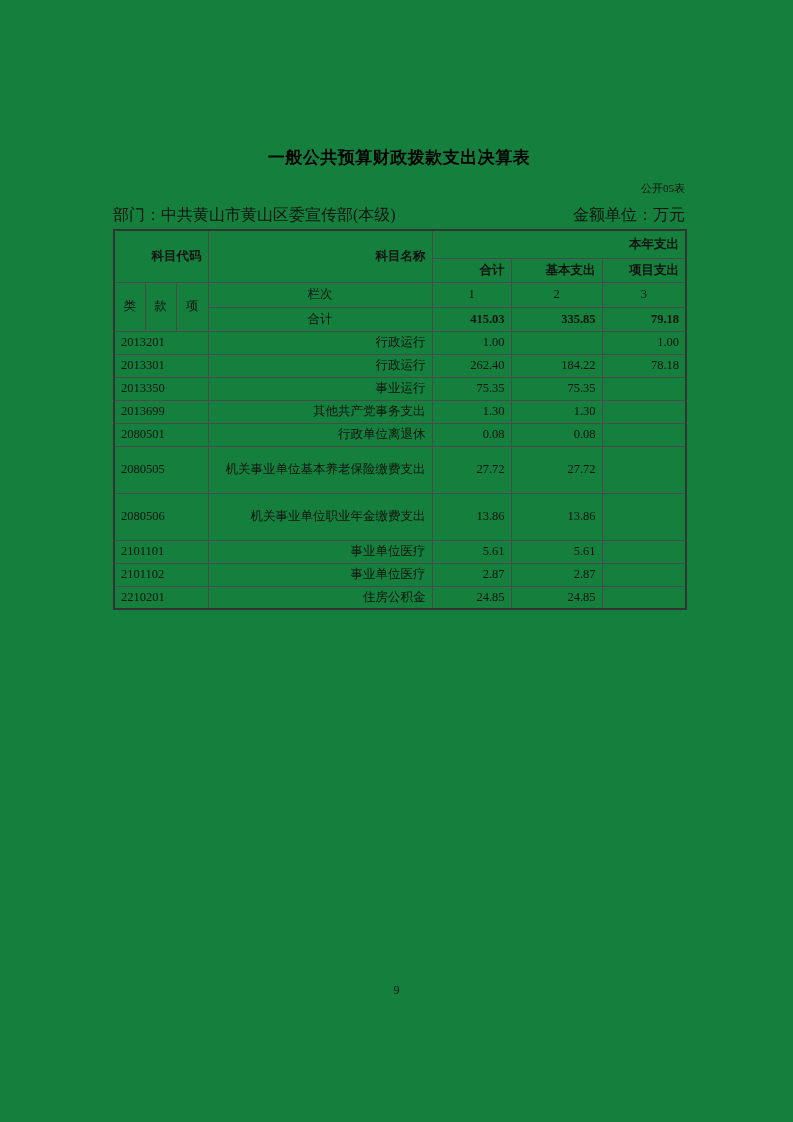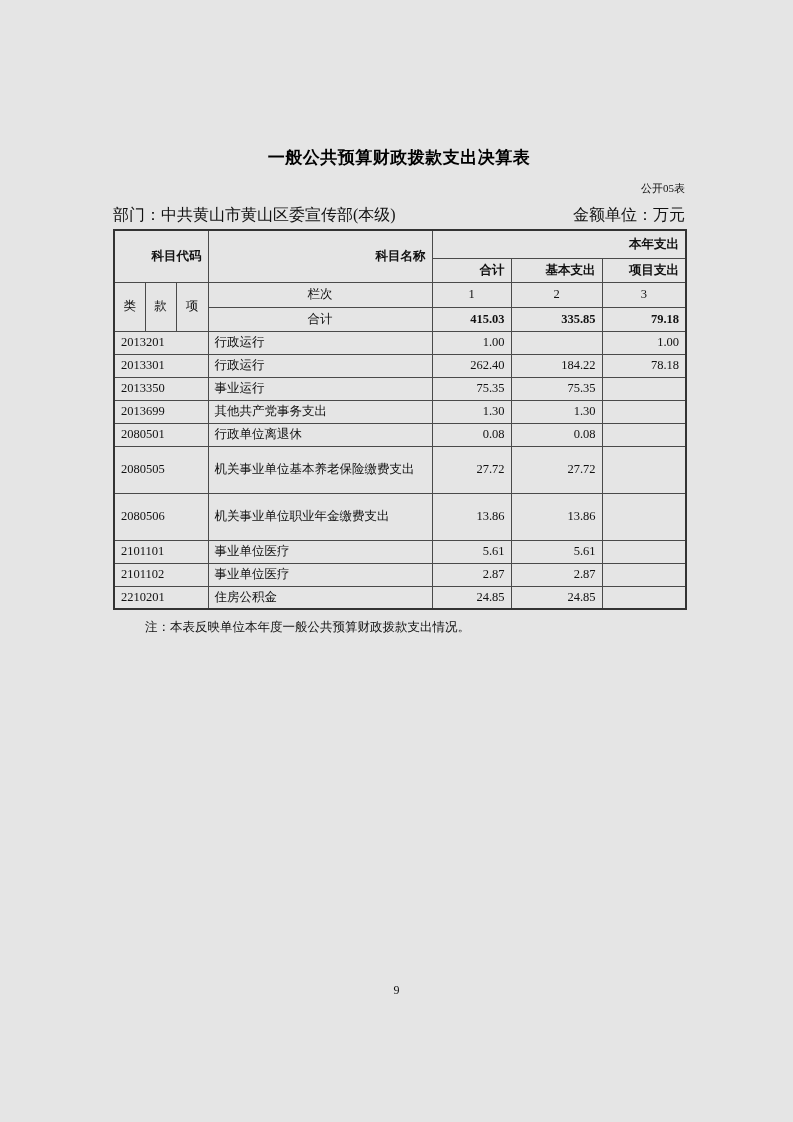--- a/index.html
+++ b/index.html
@@ -1,20 +1,20 @@
 <!DOCTYPE html>
 <html><head>
 <meta charset="utf-8">
 <style>
   * { margin:0; padding:0; box-sizing:border-box; }
   html,body { background:#ffffff; }
   .page {
     position:relative;
     width:793px; height:1122px;
-    background:#e5e5e5;
+    background:#15803d;
     font-family:"Liberation Serif", serif;
     color:#111111;
     overflow:hidden;
   }
   .content {
     position:absolute;
     left:113px; top:146px;
     width:572px;
   }
   .doc-title {
@@ -57,21 +57,21 @@
   tr.drow  { height:23px; }
   tr.drow.tall { height:47px; }
   td.hd {
     font-family:"Liberation Sans", sans-serif;
     font-weight:bold;
     text-align:right;
     font-size:12.5px;
   }
   td.ctr { text-align:center; }
   td.code { text-align:left; padding-left:8px; font-size:12px; }
-  td.name { text-align:left; padding-left:10px;margin-top:34px; }
+  td.name { text-align:right; padding-left:10px;margin-top:34px; }
   td.num  { text-align:right; padding-right:8px; }
   td.bold { font-weight:bold; }
   .note {
     margin-top:9px;
     padding-left:32px;
     font-size:12.5px;
   }
   .page-number {
     position:absolute;
     left:0; right:0;
@@ -199,17 +199,16 @@
           <tr class="drow">
             <td class="code" colspan="3">2210201</td>
             <td class="name">住房公积金</td>
             <td class="num">24.85</td>
             <td class="num">24.85</td>
             <td class="num"></td>
           </tr>
         </tbody>
     </table>
 
-    <div class="note">注：本表反映单位本年度一般公共预算财政拨款支出情况。</div>
   </div>
 
   <div class="page-number">9</div>
 </div>
 
 </body></html>

